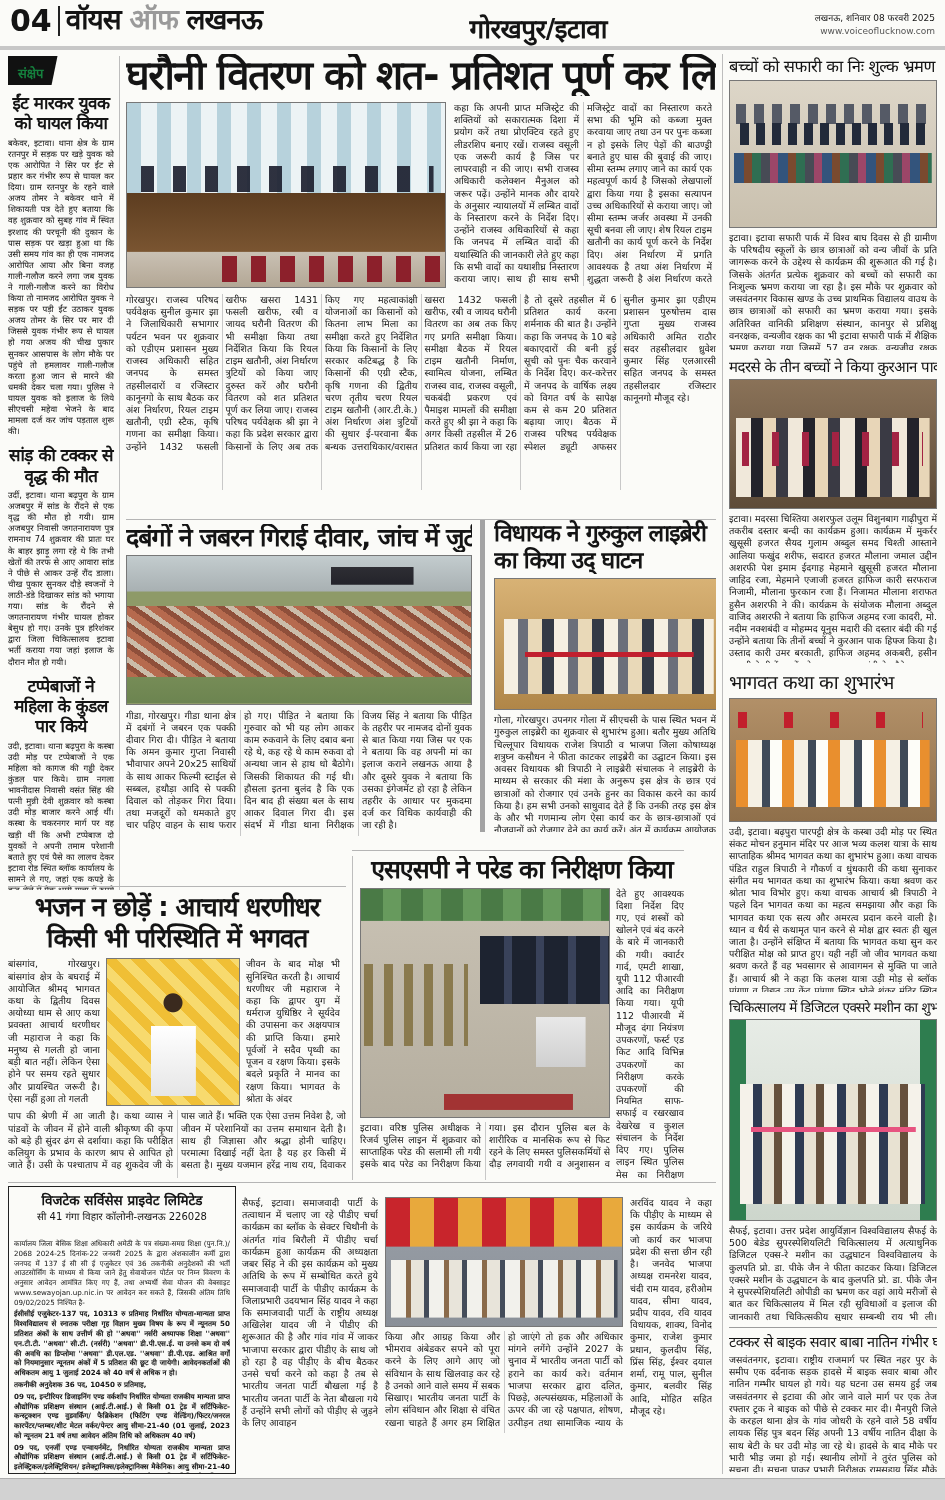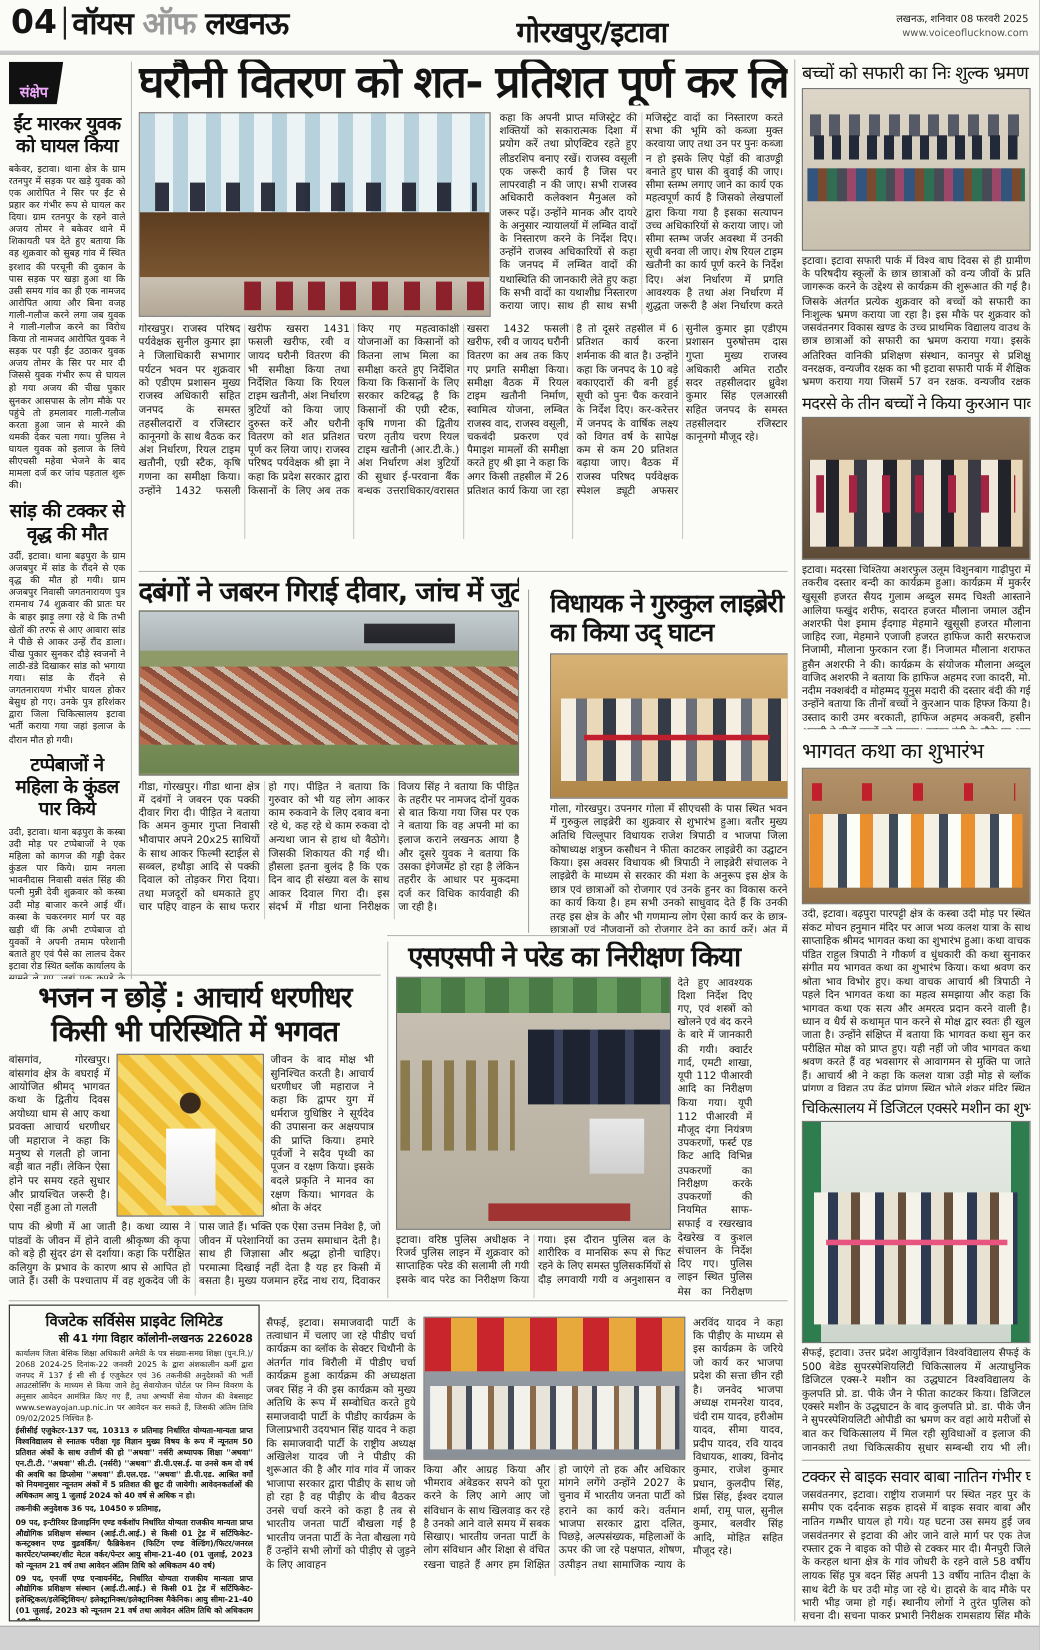--- a/index.html
+++ b/index.html
@@ -4,41 +4,41 @@
 <style>
   html,body{margin:0;padding:0;background:#9a9a9a;}
   .page{position:relative;width:945px;height:1500px;margin:0 auto;background:#fbfbf8;
         font-family:"DejaVu Sans",sans-serif;color:#141414;overflow:hidden;}
   .abs{position:absolute;box-sizing:border-box;}
   
   .hdr{display:flex;align-items:flex-start;justify-content:space-between;padding:6px 10px 0 10px;}
   .pgnum{font-size:30px;font-weight:700;border-right:2px solid #222;padding-right:6px;margin-right:6px;line-height:1;}
   .mast{font-size:28px;font-weight:700;line-height:1;letter-spacing:-1px;}
   .mast .mid{color:#9a9a9a;}
-  .hdr-left{display:flex;align-items:flex-end;}
+  .hdr-left{display:flex;align-items:flex-start;}
   .hdr-center{font-size:26px;font-weight:700;letter-spacing:-0.5px;padding-top:4px;}
   .hdr-right{text-align:right;font-size:9px;line-height:1.4;padding-top:6px;}
   .hdr-right .site{color:#555;}
   .bar{background:#c7c7c7;}
   
   .h-lead{font-size:40px;font-weight:700;text-align:center;white-space:nowrap;overflow:hidden;letter-spacing:-1.5px;line-height:1.05;}
   .h-sub{font-size:18px;font-weight:700;text-align:center;white-space:nowrap;overflow:hidden;margin-top:4px;letter-spacing:-0.5px;}
   .h-sec{font-size:25px;font-weight:700;white-space:nowrap;overflow:hidden;letter-spacing:-1px;line-height:1.1;}
   .h-sec2{font-size:23px;font-weight:700;letter-spacing:-1px;line-height:1.18;overflow:hidden;}
   .h-rail{font-size:16.5px;font-weight:400;white-space:nowrap;overflow:hidden;letter-spacing:-0.5px;margin-bottom:3px;}
   .h-brief{font-size:17px;font-weight:700;text-align:center;line-height:1.2;margin:8px 0 4px 0;letter-spacing:-0.5px;}
   
   .bt{font-size:9.4px;line-height:1.3;text-align:justify;overflow:hidden;}
   .bt-s{font-size:8.4px;line-height:1.32;text-align:justify;overflow:hidden;}
   .cols2{column-count:2;column-gap:8px;column-rule:1px solid #c8c8c8;}
   .cols3{column-count:3;column-gap:8px;column-rule:1px solid #c8c8c8;}
   .cols6{column-count:6;column-gap:7px;column-rule:1px solid #c8c8c8;}
   
-  .tag{background:#111;color:#f0abfc;font-size:13px;font-weight:700;text-align:center;
-       padding:18px 14px 3px 10px;display:inline-block;clip-path:polygon(0 0,100% 0,88% 100%,0 100%);}
+  .tag{background:#111;color:#15803d;font-size:13px;font-weight:700;text-align:center;
+       padding:8px 14px 3px 10px;display:inline-block;clip-path:polygon(0 0,100% 0,88% 100%,0 100%);}
   
   .photo{border:1px solid #777;background-color:#cfc8bc;background-repeat:no-repeat;}
   .ph-meeting{background-image:
     repeating-linear-gradient(90deg,rgba(30,33,48,.92) 0 13px,rgba(30,33,48,0) 13px 32px),
     linear-gradient(180deg,#5d3d20,#7a5531),
     repeating-linear-gradient(90deg,#8c202b 0 15px,rgba(0,0,0,0) 15px 29px),
     linear-gradient(180deg,#cfc7bb,#b3a795),
     repeating-linear-gradient(90deg,#b7d2dc 0 14px,#ecf3f5 14px 30px);
     background-size:92% 26px,100% 32%,70% 26px,100% 24%,100% 100%;
     background-position:55% 40%,0 72%,100% 97%,0 100%,0 0;
@@ -100,21 +100,21 @@
     background-position:50% 55%,50% 80%,50% 45%,0 0,0 0;}
   .ph-pda{background-image:
     repeating-linear-gradient(90deg,#f2f1ec 0 15px,#8a6a4a 15px 20px,#e8e4da 20px 33px,#444c5a 33px 38px),
     repeating-linear-gradient(90deg,#c8252c 0 24px,#e8a93c 24px 48px),
     linear-gradient(180deg,#9aa0a8,#8a9098);
     background-size:96% 45%,100% 38%,100% 100%;
     background-position:50% 88%,0 0,0 0;}
   
   .ad{border:1.5px solid #222;padding:4px 5px;}
   .ad-title{font-size:13.5px;font-weight:700;text-align:center;}
-  .ad-sub{font-size:10px;font-weight:700;text-align:right;margin-bottom:3px;}
+  .ad-sub{font-size:10px;font-weight:400;text-align:center;margin-bottom:16px;}
   .ad-body{font-size:7.1px;line-height:1.38;text-align:justify;overflow:hidden;}
   .ad-item{margin-top:2px;font-weight:bold;}
   .rule{background:#b5b5b5;height:1px;}
   .footer-bar{background:#d2d2d2;border-top:1px solid #aeaeae;}
 </style>
 </head>
 <body>
 
 <div class="page">
 
@@ -160,21 +160,21 @@
     <div class="bt cols6" style="margin-top:6px;height:196px">गोरखपुर। राजस्व परिषद पर्यवेक्षक सुनील कुमार झा ने जिलाधिकारी सभागार पर्यटन भवन पर शुक्रवार को एडीएम प्रशासन मुख्य राजस्व अधिकारी सहित जनपद के समस्त तहसीलदारों व रजिस्टार कानूनगो के साथ बैठक कर अंश निर्धारण, रियल टाइम खतौनी, एग्री स्टैक, कृषि गणना का समीक्षा किया। उन्होंने 1432 फसली खरीफ खसरा 1431 फसली खरीफ, रबी व जायद घरौनी वितरण की भी समीक्षा किया तथा निर्देशित किया कि रियल टाइम खतौनी, अंश निर्धारण त्रुटियों को किया जाए दुरुस्त करें और घरौनी वितरण को शत प्रतिशत पूर्ण कर लिया जाए। राजस्व परिषद पर्यवेक्षक श्री झा ने कहा कि प्रदेश सरकार द्वारा किसानों के लिए अब तक किए गए महत्वाकांक्षी योजनाओं का किसानों को कितना लाभ मिला का समीक्षा करते हुए निर्देशित किया कि किसानों के लिए सरकार कटिबद्ध है कि किसानों की एग्री स्टैक, कृषि गणना की द्वितीय चरण तृतीय चरण रियल टाइम खतौनी (आर.टी.के.) अंश निर्धारण अंश त्रुटियों की सुधार ई-परवाना बैंक बन्धक उत्तराधिकार/वरासत खसरा 1432 फसली खरीफ, रबी व जायद घरौनी वितरण का अब तक किए गए प्रगति समीक्षा किया। समीक्षा बैठक में रियल टाइम खतौनी निर्माण, स्वामित्व योजना, लम्बित राजस्व वाद, राजस्व वसूली, चकबंदी प्रकरण एवं पैमाइश मामलों की समीक्षा करते हुए श्री झा ने कहा कि अगर किसी तहसील में 26 प्रतिशत कार्य किया जा रहा है तो दूसरे तहसील में 6 प्रतिशत कार्य करना शर्मनाक की बात है। उन्होंने कहा कि जनपद के 10 बड़े बकाएदारों की बनी हुई सूची को पुनः चैक करवाने के निर्देश दिए। कर-करेत्तर में जनपद के वार्षिक लक्ष्य को विगत वर्ष के सापेक्ष कम से कम 20 प्रतिशत बढ़ाया जाए। बैठक में राजस्व परिषद पर्यवेक्षक स्पेशल ड्यूटी अफसर सुनील कुमार झा एडीएम प्रशासन पुरुषोत्तम दास गुप्ता मुख्य राजस्व अधिकारी अमित राठौर सदर तहसीलदार ध्रुवेश कुमार सिंह एलआरसी सहित जनपद के समस्त तहसीलदार रजिस्टार कानूनगो मौजूद रहे।</div>
   </div>
   <div class="abs rule" style="left:126px;top:519px;width:590px"></div>
 
   <div class="abs" style="left:126px;top:524px;width:346px;height:312px;overflow:hidden">
     <div class="h-sec" style="text-align:center">दबंगों ने जबरन गिराई दीवार, जांच में जुटी पुलिस</div>
     <div class="photo ph-wall" style="width:344px;height:148px;margin-top:3px"></div>
     <div class="bt cols3" style="margin-top:5px;height:126px">गीडा, गोरखपुर। गीडा थाना क्षेत्र में दबंगों ने जबरन एक पक्की दीवार गिरा दी। पीड़ित ने बताया कि अमन कुमार गुप्ता निवासी भौवापार अपने 20x25 साथियों के साथ आकर फिल्मी स्टाईल से सब्बल, हथौड़ा आदि से पक्की दिवाल को तोड़कर गिरा दिया। तथा मजदूरों को धमकाते हुए चार पहिए वाहन के साथ फरार हो गए। पीड़ित ने बताया कि गुरुवार को भी यह लोग आकर काम रुकवाने के लिए दबाव बना रहे थे, कह रहे थे काम रुकवा दो अन्यथा जान से हाथ धो बैठोगे। जिसकी शिकायत की गई थी। हौसला इतना बुलंद है कि एक दिन बाद ही संख्या बल के साथ आकर दिवाल गिरा दी। इस संदर्भ में गीडा थाना निरीक्षक विजय सिंह ने बताया कि पीड़ित के तहरीर पर नामजद दोनों युवक से बात किया गया जिस पर एक ने बताया कि वह अपनी मां का इलाज कराने लखनऊ आया है और दूसरे युवक ने बताया कि उसका इंगेजमेंट हो रहा है लेकिन तहरीर के आधार पर मुकदमा दर्ज कर विधिक कार्यवाही की जा रही है।</div>
   </div>
 
-  <div class="abs" style="left:480px;top:536px;width:236px;height:312px;border-left:1px solid #a3a3a3;padding-left:19px;overflow:hidden">
+  <div class="abs" style="left:480px;top:520px;width:236px;height:312px;border-left:5px solid #a3a3a3;padding-left:9px;overflow:hidden">
     <div class="h-sec2">
       <div>विधायक ने गुरुकुल लाइब्रेरी</div>
       <div>का किया उद् घाटन</div>
     </div>
     <div class="photo ph-library" style="width:228px;height:130px;margin-top:4px"></div>
     <div class="bt" style="margin-top:4px;height:118px">गोला, गोरखपुर। उपनगर गोला में सीएचसी के पास स्थित भवन में गुरुकुल लाइब्रेरी का शुक्रवार से शुभारंभ हुआ। बतौर मुख्य अतिथि चिल्लूपार विधायक राजेश त्रिपाठी व भाजपा जिला कोषाध्यक्ष शत्रुघ्न कसौधन ने फीता काटकर लाइब्रेरी का उद्घाटन किया। इस अवसर विधायक श्री त्रिपाठी ने लाइब्रेरी संचालक ने लाइब्रेरी के माध्यम से सरकार की मंशा के अनुरूप इस क्षेत्र के छात्र एवं छात्राओं को रोजगार एवं उनके हुनर का विकास करने का कार्य किया है। हम सभी उनको साधुवाद देते हैं कि उनकी तरह इस क्षेत्र के और भी गणमान्य लोग ऐसा कार्य कर के छात्र-छात्राओं एवं नौजवानों को रोजगार देने का कार्य करें। अंत में कार्यक्रम आयोजक व लाइब्रेरी संचालक अनिल दुबे ने सभी आगंतुकों के प्रति आभार प्रकट किया। इस अवसर पर जिला कोषाध्यक्ष शत्रुघ्न कसौधन, आचार्य वेद प्रकाश, किसान मोर्चा जिला उपाध्यक्ष नवनीत राय, आलोक पांडेय अंकुर, शशिभूषण राय, प्रशांत शाही, प्रवीण दुबे, तिलकधारी दुबे, गुलाब दुबे आदि अनेक लोग उपस्थित रहे।</div>
   </div>
 
   <div class="abs rule" style="left:8px;top:886px;width:338px"></div>
   <div class="abs" style="left:8px;top:892px;width:338px;height:288px;overflow:hidden">

